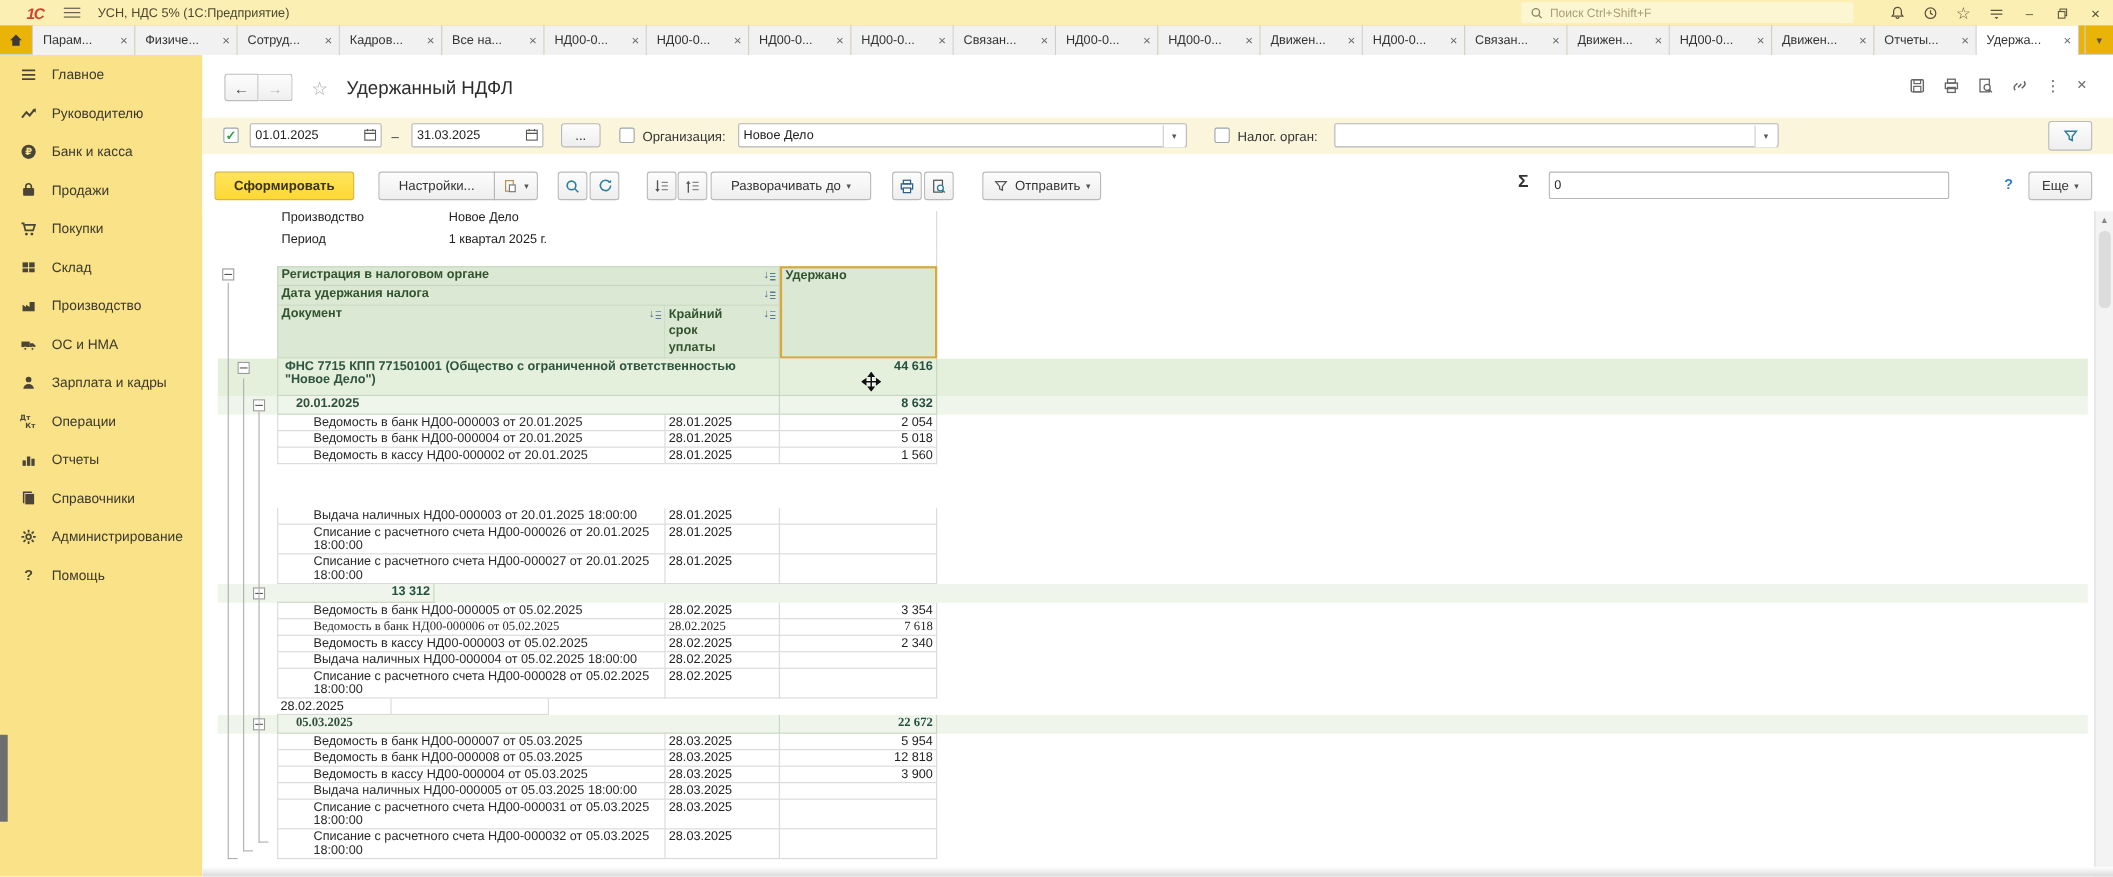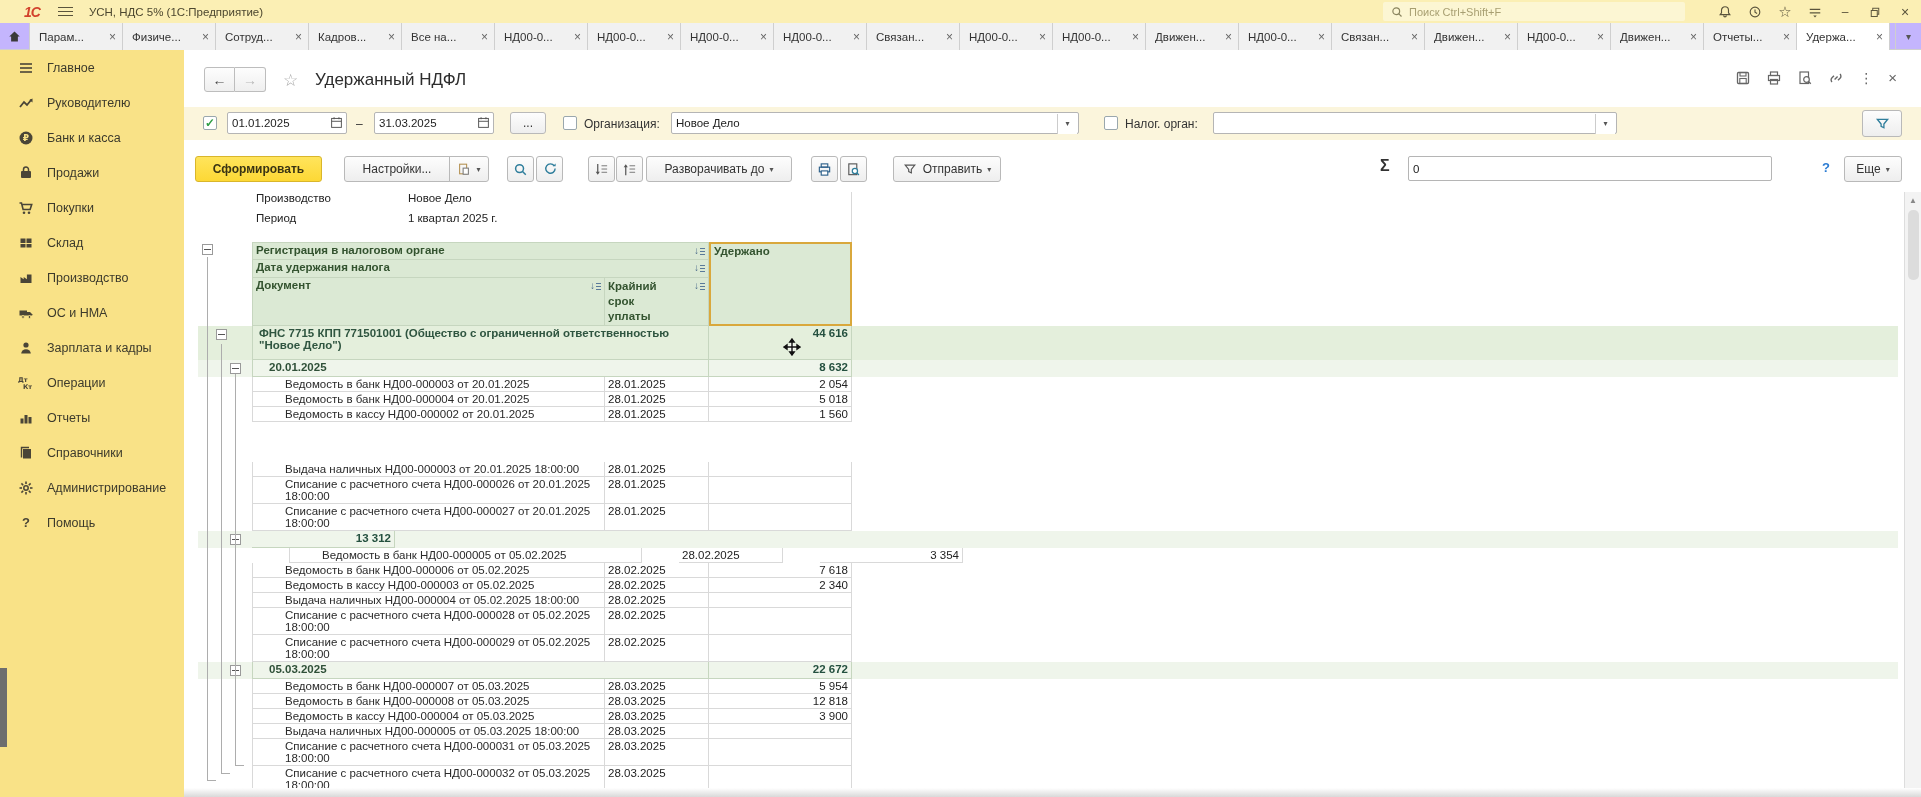--- a/index.html
+++ b/index.html
@@ -21,21 +21,21 @@
     background:#FCF6D3; border-radius:2px; display:flex; align-items:center;
     color:#a89f72; font-size:11px; }
   #qsearch .mag { margin:0 6px 0 8px; }
   .winicons { position:absolute; right:8px; top:0; height:23px; display:flex;
     align-items:center; gap:14px; color:#5a543c; }
   .winbtn { width:16px; height:16px; display:flex; align-items:center;
     justify-content:center; font-size:12px; color:#5a543c; cursor:default; }
 
   
   #tabbar { position:absolute; left:0; top:23px; width:1921px; height:27px;
-    background:#c4b5fd; border-bottom:1px solid #cfcfcf; display:flex; }
+    background:#eab308; border-bottom:1px solid #cfcfcf; display:flex; }
   .hometab { width:30px; height:27px; display:flex; align-items:center;
     justify-content:center; border-right:1px solid #cfcfcf; }
   .tab { width:93px; height:27px; display:flex; align-items:center;
     border-right:1px solid #cfcfcf; padding:0 6px 0 9px; font-size:11.5px;
     color:#333; background:#F1F1F1; overflow:hidden; white-space:nowrap; }
   .tab.active { background:#fff; }
   .tab .tab-label { flex:1 1 auto; overflow:hidden; }
   .tab .tab-close { color:#666; font-size:12px; margin-left:4px; flex:0 0 auto; }
   .tab-overflow { width:26px; height:27px; display:flex; align-items:center;
     justify-content:center; color:#555; font-size:10px; margin-left:auto;
@@ -692,27 +692,27 @@
             <div class="cell first cA det-doc">Списание с расчетного счета НД00-000027 от 20.01.2025 18:00:00</div>
             <div class="cell cB num">28.01.2025</div>
             <div class="cell cC num"></div>
           </div>
           <div class="trow g row-g2" style="min-height: 17px;">
             <div class="tree">
               <span class="expander lvl3"></span>
             </div>
             <div class="cell cC num valtotal">13 312</div>
           </div>
-          <div class="trow" style="min-height: 15px; gap: 37px;">
+          <div class="trow" style="min-height: 15px;">
             <div class="tree"></div>
             <div class="cell first cA det-doc">Ведомость в банк НД00-000005 от 05.02.2025</div>
             <div class="cell cB num">28.02.2025</div>
             <div class="cell cC num">3 354</div>
           </div>
-          <div class="trow" style="min-height: 15px;">
+          <div class="trow" style="min-height: 15px; font-family: Liberation Serif, serif;">
             <div class="tree"></div>
             <div class="cell first cA det-doc">Ведомость в банк НД00-000006 от 05.02.2025</div>
             <div class="cell cB num">28.02.2025</div>
             <div class="cell cC num">7 618</div>
           </div>
           <div class="trow" style="min-height: 15px;">
             <div class="tree"></div>
             <div class="cell first cA det-doc">Ведомость в кассу НД00-000003 от 05.02.2025</div>
             <div class="cell cB num">28.02.2025</div>
             <div class="cell cC num">2 340</div>
@@ -724,25 +724,24 @@
             <div class="cell cC num"></div>
           </div>
           <div class="trow" style="min-height: 15px;">
             <div class="tree"></div>
             <div class="cell first cA det-doc">Списание с расчетного счета НД00-000028 от 05.02.2025 18:00:00</div>
             <div class="cell cB num">28.02.2025</div>
             <div class="cell cC num"></div>
           </div>
           <div class="trow" style="min-height: 15px;">
             <div class="tree"></div>
-            <div class="cell first cA det-doc">Списание с расчетного счета НД00-000029 от 05.02.2025 18:00:00</div>
             <div class="cell cB num">28.02.2025</div>
             <div class="cell cC num"></div>
           </div>
-          <div class="trow g row-g2" style="min-height: 17px;">
+          <div class="trow g row-g2" style="min-height: 17px; font-family: Liberation Serif, serif;">
             <div class="tree">
               <span class="expander lvl3"></span>
             </div>
             <div class="cell first cAB">05.03.2025</div>
             <div class="cell cC num valtotal">22 672</div>
           </div>
           <div class="trow" style="min-height: 15px;">
             <div class="tree"></div>
             <div class="cell first cA det-doc">Ведомость в банк НД00-000007 от 05.03.2025</div>
             <div class="cell cB num">28.03.2025</div>

